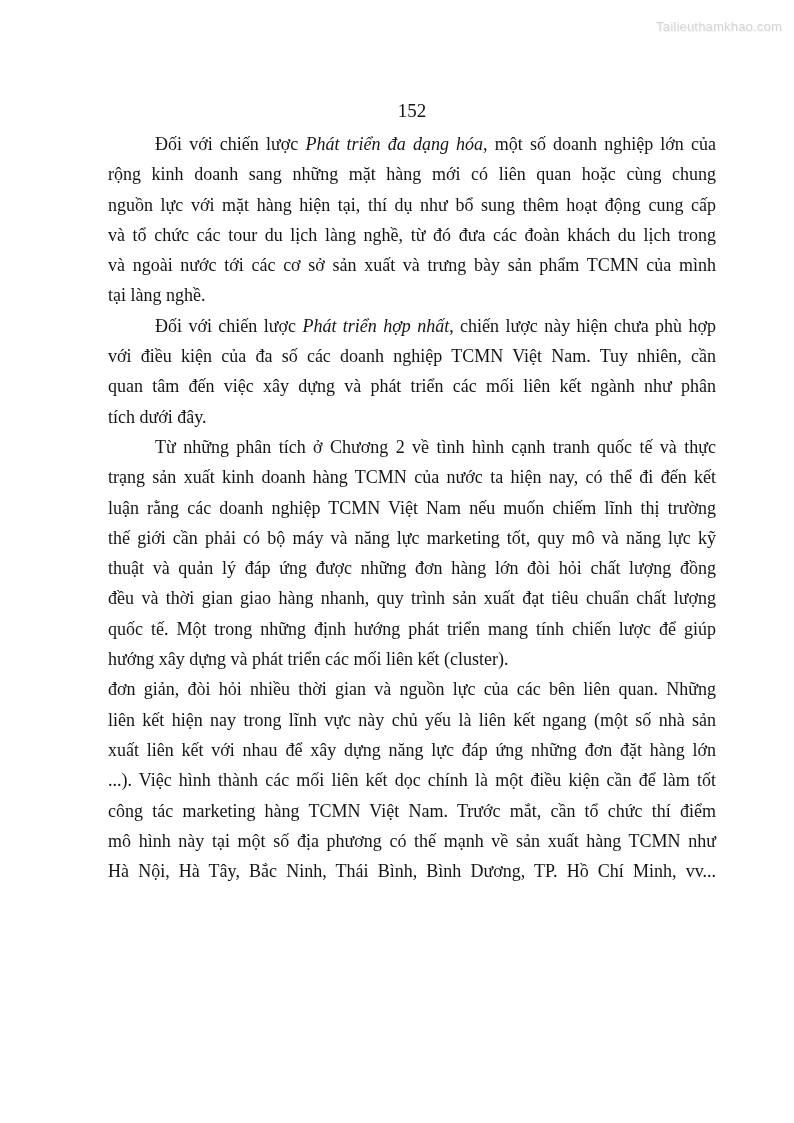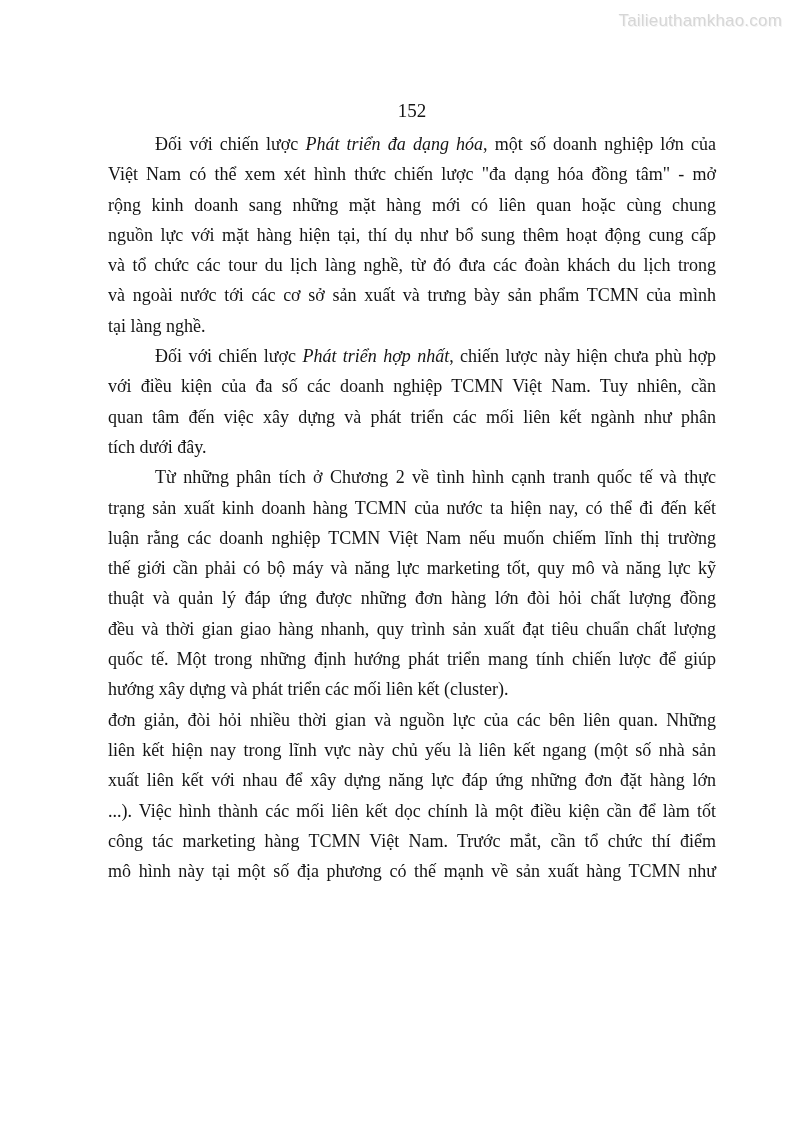--- a/index.html
+++ b/index.html
@@ -6,23 +6,23 @@
   body {
     width: 794px; height: 1123px;
     background: #ffffff;
     position: relative;
     overflow: hidden;
     font-family: "Liberation Serif", "DejaVu Serif", serif;
     color: #141414;
   }
   .watermark {
     position: absolute;
-    top: 11px; right: 12px;
+    top: 19px; right: 12px;
     font-family: "Liberation Sans", "DejaVu Sans", sans-serif;
-    font-size: 17px;
+    font-size: 13px;
     letter-spacing: 0.2px;
     color: #d6d6d6;
     text-shadow: 1px 1px 0 #f2f2f2;
   }
   .page-number {
     position: absolute;
     top: 100px; left: 108px; width: 608px;
     text-align: center;
     font-size: 19px;
   }
@@ -47,21 +47,20 @@
 </head>
 <body>
 
 <div class="watermark">Tailieuthamkhao.com</div>
 
 <div class="page-number">152</div>
 
 <div class="text-block">
     <div class="para">
       <div class="line pfirst"><span>Đối với chiến lược </span><em>Phát triển đa dạng hóa</em><span>, một số doanh nghiệp lớn của</span></div>
-      <div class="line"><span>Việt Nam có thể xem xét hình thức chiến lược "đa dạng hóa đồng tâm" - mở</span></div>
       <div class="line"><span>rộng kinh doanh sang những mặt hàng mới có liên quan hoặc cùng chung</span></div>
       <div class="line"><span>nguồn lực với mặt hàng hiện tại, thí dụ như bổ sung thêm hoạt động cung cấp</span></div>
       <div class="line"><span>và tổ chức các tour du lịch làng nghề, từ đó đưa các đoàn khách du lịch trong</span></div>
       <div class="line"><span>và ngoài nước tới các cơ sở sản xuất và trưng bày sản phẩm TCMN của mình</span></div>
       <div class="line plast"><span>tại làng nghề.</span></div>
     </div>
     <div class="para">
       <div class="line pfirst"><span>Đối với chiến lược </span><em>Phát triển hợp nhất</em><span>, chiến lược này hiện chưa phù hợp</span></div>
       <div class="line"><span>với điều kiện của đa số các doanh nghiệp TCMN Việt Nam. Tuy nhiên, cần</span></div>
       <div class="line"><span>quan tâm đến việc xây dựng và phát triển các mối liên kết ngành như phân</span></div>
@@ -77,14 +76,15 @@
       <div class="line"><span>quốc tế. Một trong những định hướng phát triển mang tính chiến lược để giúp</span></div>
       <div class="line plast"><span>hướng xây dựng và phát triển các mối liên kết (cluster).</span></div>
     </div>
     <div class="para">
       <div class="line"><span>đơn giản, đòi hỏi nhiều thời gian và nguồn lực của các bên liên quan. Những</span></div>
       <div class="line"><span>liên kết hiện nay trong lĩnh vực này chủ yếu là liên kết ngang (một số nhà sản</span></div>
       <div class="line"><span>xuất liên kết với nhau để xây dựng năng lực đáp ứng những đơn đặt hàng lớn</span></div>
       <div class="line"><span>...). Việc hình thành các mối liên kết dọc chính là một điều kiện cần để làm tốt</span></div>
       <div class="line"><span>công tác marketing hàng TCMN Việt Nam. Trước mắt, cần tổ chức thí điểm</span></div>
       <div class="line"><span>mô hình này tại một số địa phương có thế mạnh về sản xuất hàng TCMN như</span></div>
+      <div class="line"><span>Hà Nội, Hà Tây, Bắc Ninh, Thái Bình, Bình Dương, TP. Hồ Chí Minh, vv...</span></div>
     </div>
   </div>
 
 </body></html>

